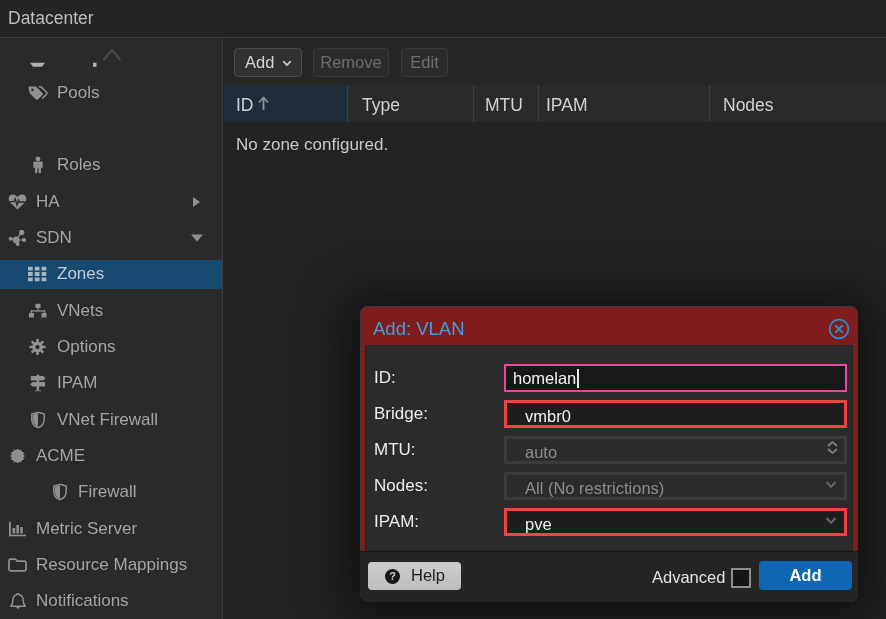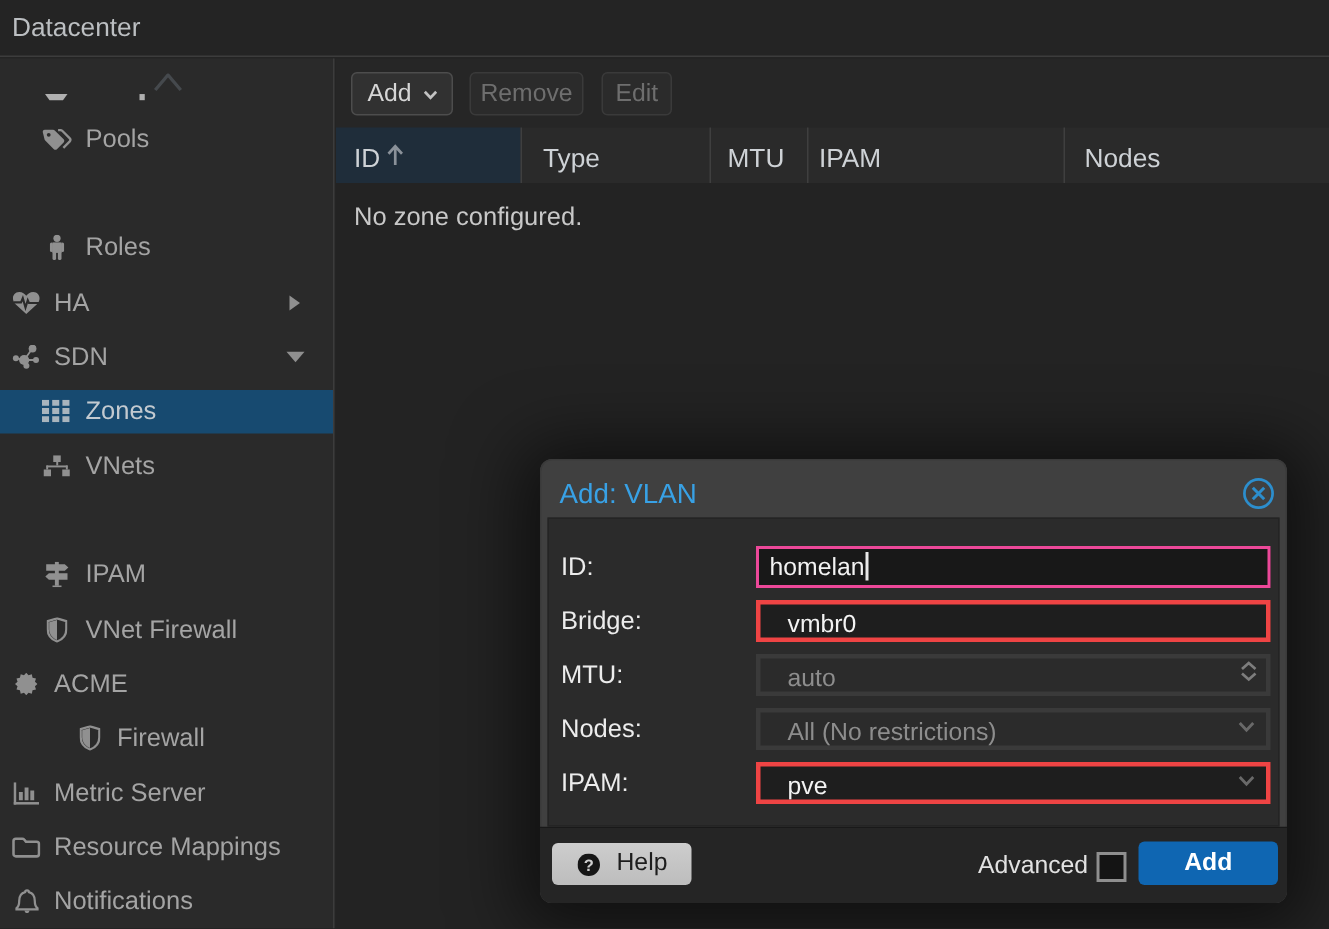--- a/index.html
+++ b/index.html
@@ -42,21 +42,21 @@
   #btn-edit { left:177px; width:47px; background:#2b2b2b; border:1px solid #3a3a3a; color:#6e6e6e; line-height:27px;}
 
   #gridhead { position:absolute; left:0; top:46px; width:697px; height:37px; background:#2a2a2a; }
   .hcell { position:absolute; top:0; height:37px; font-size:17.5px; color:#ced2d6; line-height:40px; }
   .hsep { position:absolute; top:0; width:1px; height:37px; background:#3f3f3f; }
   #idcell { position:absolute; left:0; top:0; width:123px; height:37px; background:#1f2d3a; }
   #gridbody { position:absolute; left:0; top:83px; width:770px; height:496px; background:#232323; }
   #nozone { position:absolute; left:12px; top:13px; font-size:17px; color:#c8c8c8; }
 
   
-  #dlg { left:360px; top:306px; width:498px; height:296px; background:#404040;
+  #dlg { left:360px; top:306px; width:498px; height:296px; background:#7f1d1d;
     border-radius:8px; box-shadow:0 4px 45px 14px rgba(0,0,0,0.55); outline:1px solid #3a3a3a; outline-offset:-1px; }
   #dlg-body { position:absolute; left:5px; top:39px; width:488px; height:206px;
     background:#2b2b2b; border:1px solid #242424; }
   #dlg-title { position:absolute; left:13px; top:12px; font-size:18.5px; color:#38a1e5; }
   #dlg-close { position:absolute; right:8px; top:12px; }
 
   .frow { position:absolute; left:0; width:498px; height:28px; }
   .frow .lbl { position:absolute; left:14px; top:50%; transform:translateY(-50%);
     font-size:17px; color:#ececec; }
   .field { position:absolute; left:144px; top:0; width:343px; height:28px;
@@ -166,20 +166,37 @@
               <rect x="2" y="6.8" width="14" height="1.3"></rect>
               <rect x="1.8" y="6.8" width="1.3" height="2.7"></rect>
               <rect x="14.9" y="6.8" width="1.3" height="2.7"></rect>
               <rect x="0" y="9.5" width="5" height="4.5"></rect>
               <rect x="12.5" y="9.5" width="5" height="4.5"></rect>
             </g>
           </svg>
         </span>
         <span class="txt">VNets</span>
       </div>
+      <div class="row l2" style="top: 293.5px;">
+        <span class="ic">
+          <svg width="17" height="17" viewBox="0 0 17 17">
+            <g fill="#909090">
+              <circle cx="8.5" cy="8.5" r="5.4"></circle>
+              <g stroke="#909090" stroke-width="2.6">
+                <path d="M8.5 0.4 L8.5 16.6"></path>
+                <path d="M0.4 8.5 L16.6 8.5"></path>
+                <path d="M2.8 2.8 L14.2 14.2"></path>
+                <path d="M14.2 2.8 L2.8 14.2"></path>
+              </g>
+            </g>
+            <circle cx="8.5" cy="8.5" r="2.1" fill="#2a2a2a"></circle>
+          </svg>
+        </span>
+        <span class="txt">Options</span>
+      </div>
       <div class="row l2" style="top: 329.8px;">
         <span class="ic">
           <svg width="18" height="17" viewBox="0 0 18 17">
             <g fill="#909090">
               <rect x="7.6" y="0" width="2.6" height="16"></rect>
               <path d="M6 15.9 L12 15.9 L12 17 L6 17 Z"></path>
               <path d="M1.8 1.6 L14.2 1.6 L16.6 3.8 L14.2 6 L1.8 6 Z"></path>
               <path d="M16 7.6 L3.6 7.6 L1.2 9.8 L3.6 12 L16 12 Z"></path>
             </g>
           </svg>

